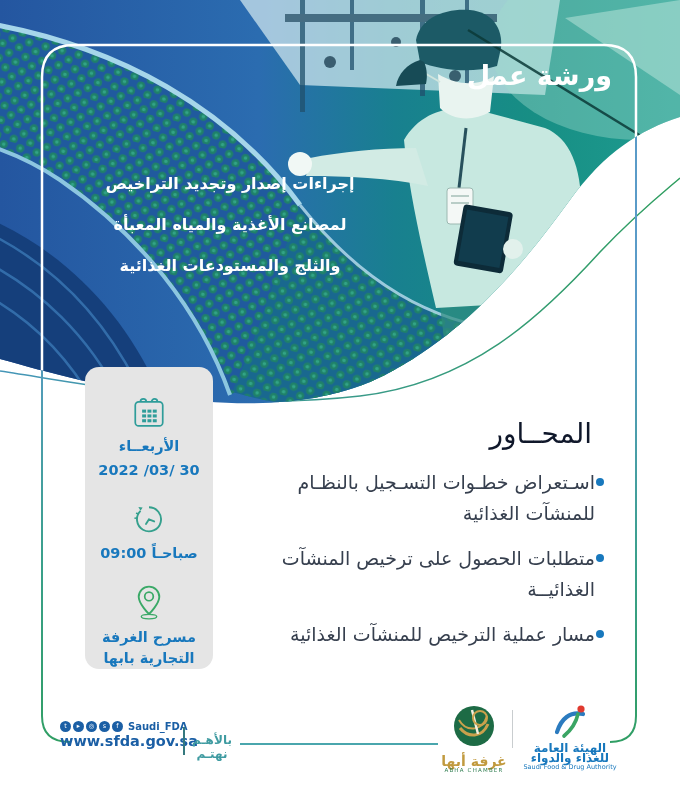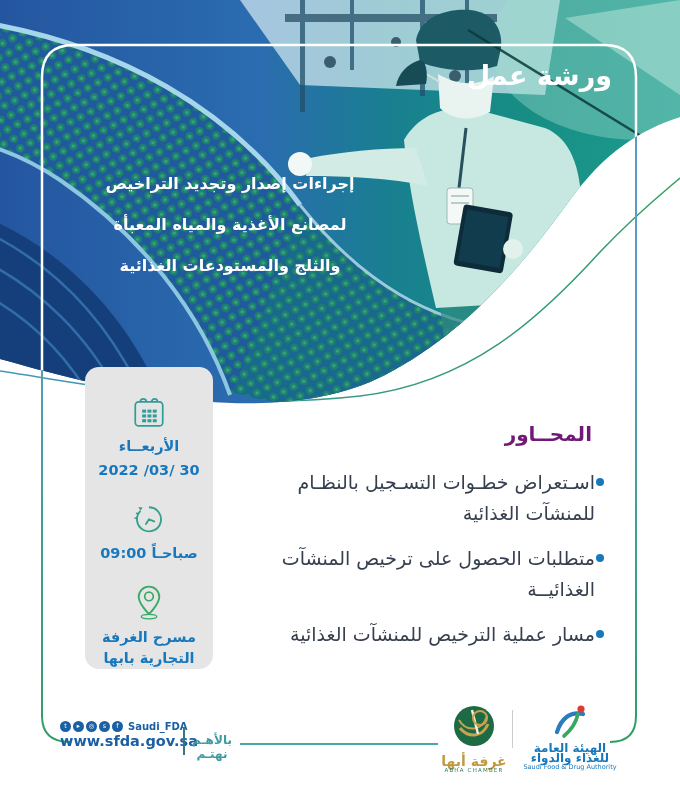--- a/index.html
+++ b/index.html
@@ -16,21 +16,21 @@
   .main-title span{display:block;white-space:nowrap;}
 
   
   .panel{left:85px;top:367px;width:128px;height:302px;background:#e5e5e5;border-radius:14px;
          display:flex;flex-direction:column;align-items:center;padding-top:28px;box-sizing:border-box;}
   .panel .txt{color:#1878bd;font-weight:bold;font-size:14.5px;text-align:center;line-height:21px;}
   .panel .mt8{margin-top:7px;} .panel .mt4{margin-top:3px;} .panel .mt24{margin-top:22px;}
 
   
   .topics{top:417px;right:76px;width:360px;text-align:right;}
-  .topics-heading{color:#701a75;font-size:20px;font-weight:bold;margin:0 12px 16px 0;line-height:34px;}
+  .topics-heading{color:#0f172a;font-size:28px;font-weight:normal;margin:0 12px 16px 0;line-height:34px;}
   .topic-item{display:flex;gap:1px;margin-bottom:14px;}
   .topic-dot{width:8px;height:8px;border-radius:50%;background:#1878bd;margin-top:11px;flex:0 0 auto;}
   .topic-lines span{display:block;white-space:nowrap;color:#363f4e;font-size:19px;line-height:31px;}
 
   
   .social-block{left:60px;top:721px;width:130px;}
   .social-row{display:flex;align-items:center;gap:2px;}
   .s-icon{width:11px;height:11px;border-radius:50%;background:#1b5fa5;color:#fff;font-size:6.5px;
           line-height:11px;text-align:center;flex:0 0 auto;}
   .handle{color:#1b5fa5;font-size:10px;font-weight:bold;margin-right:3px;margin-left:3px;}

